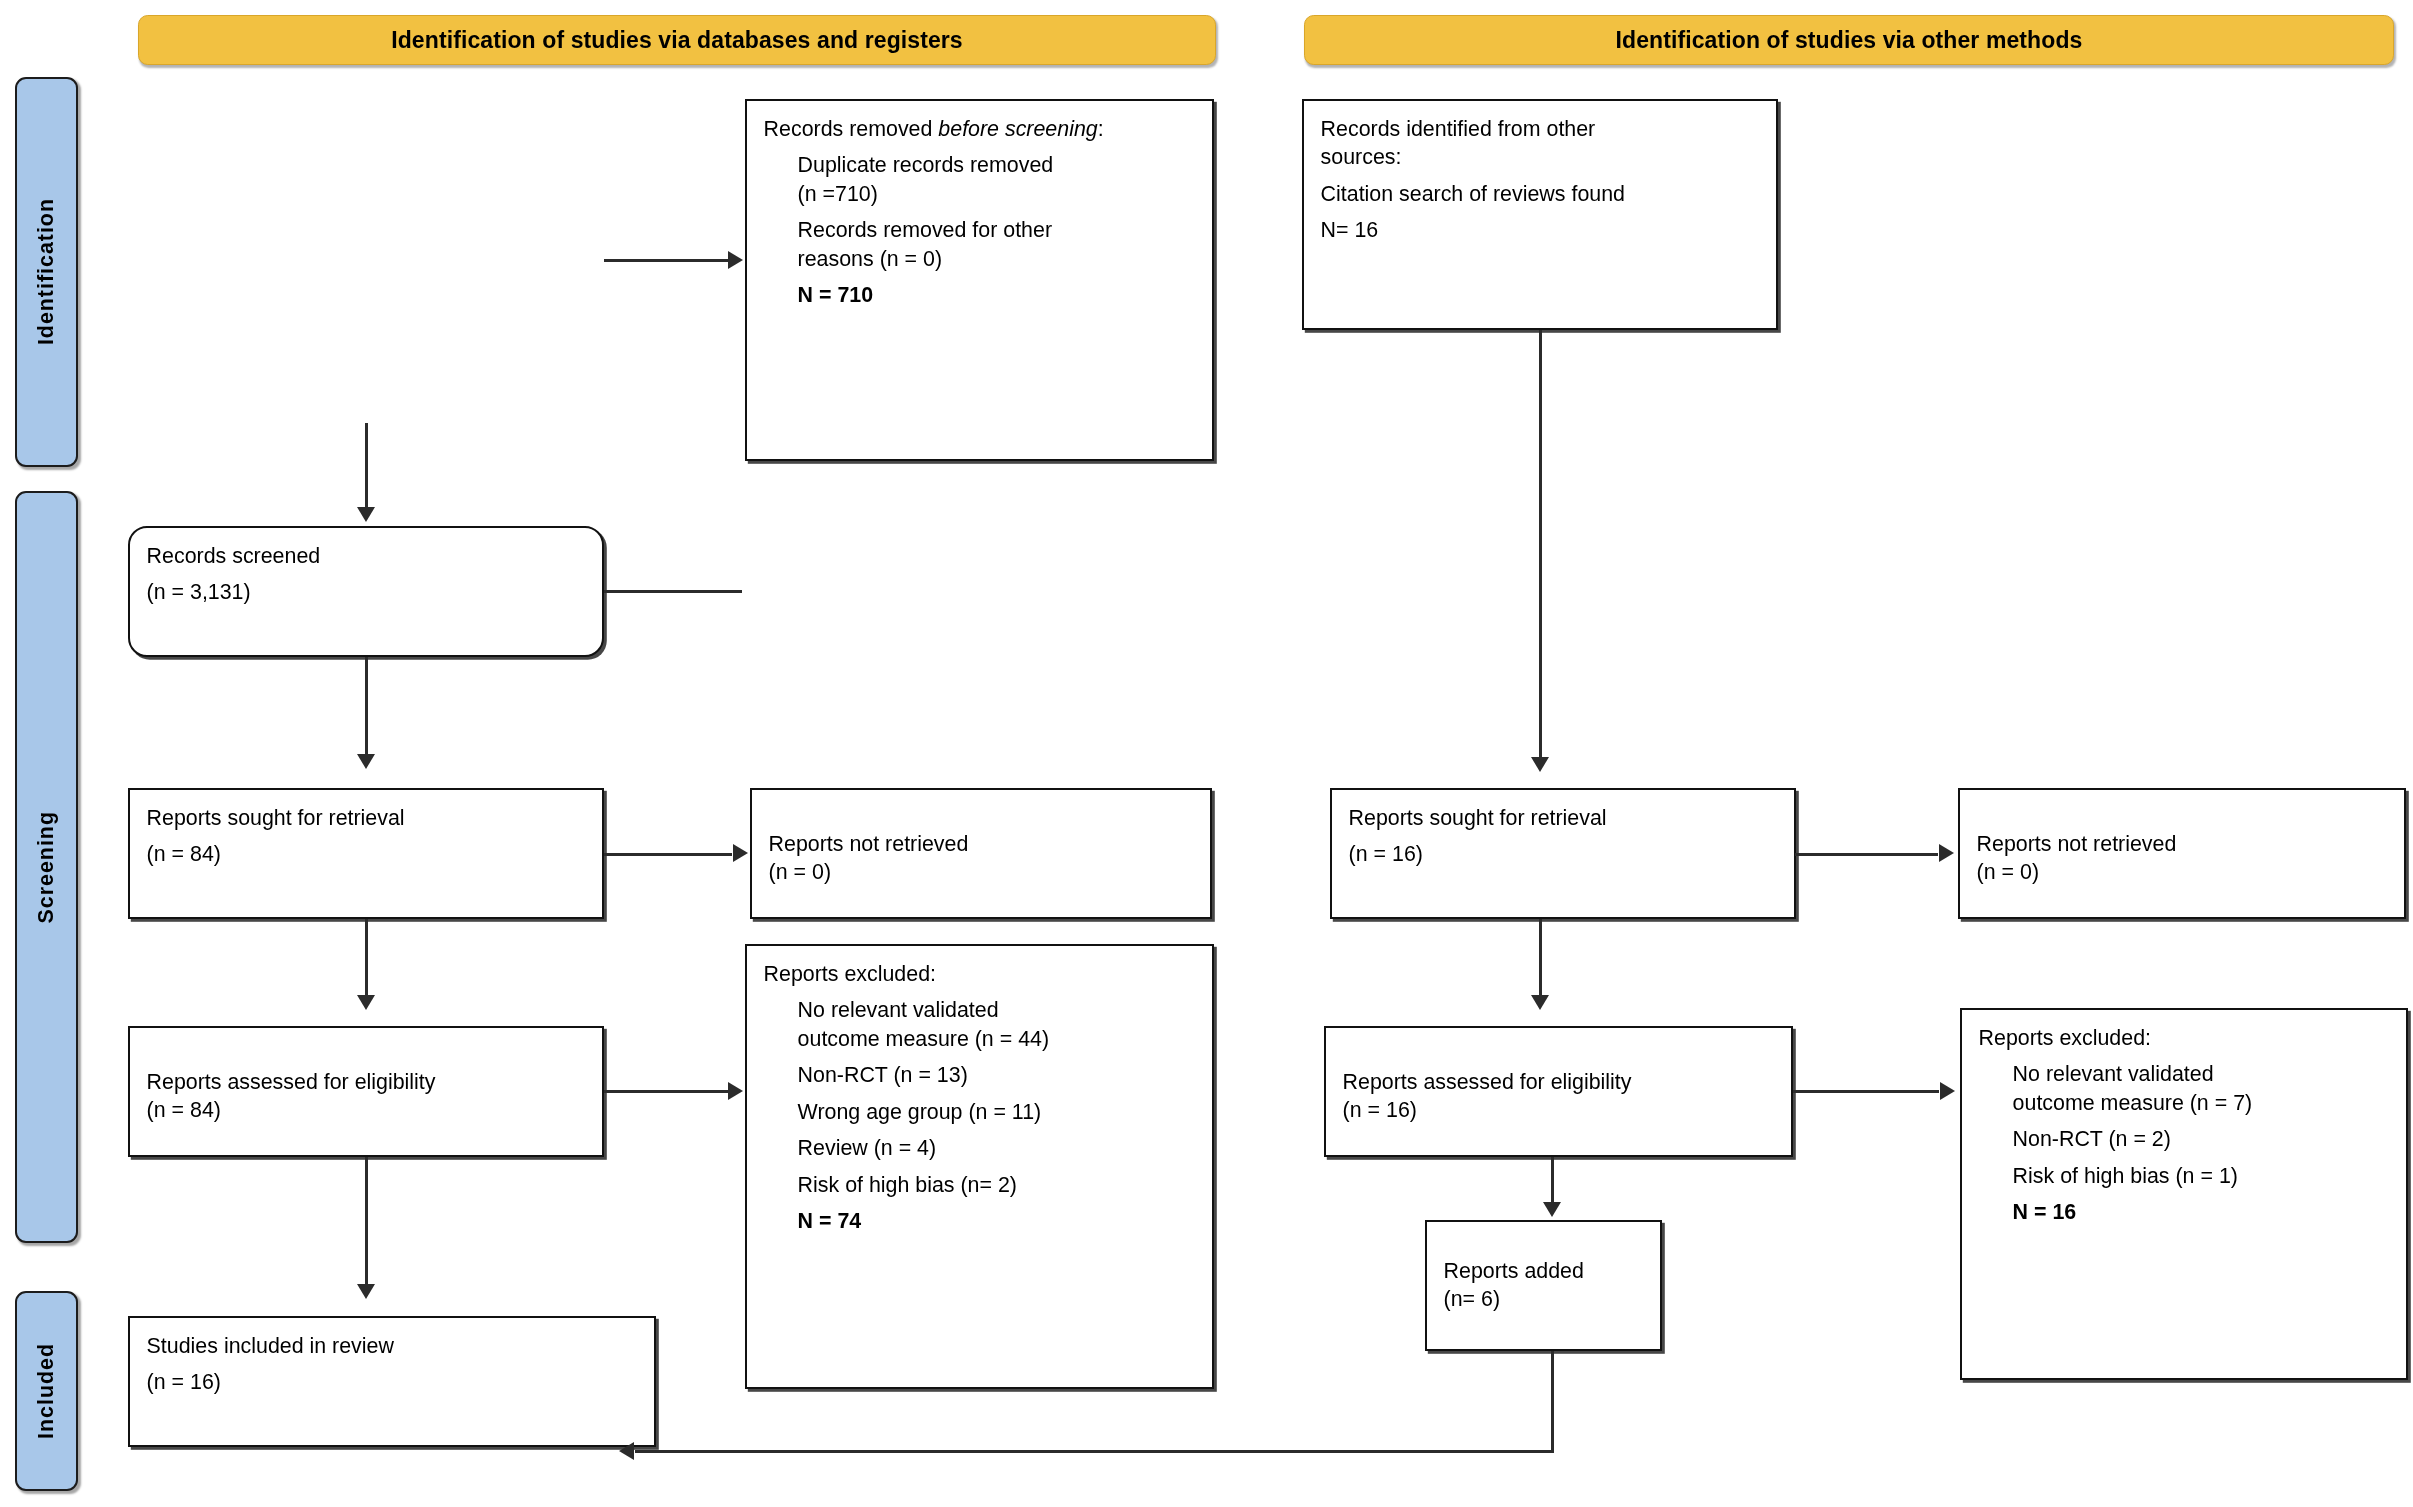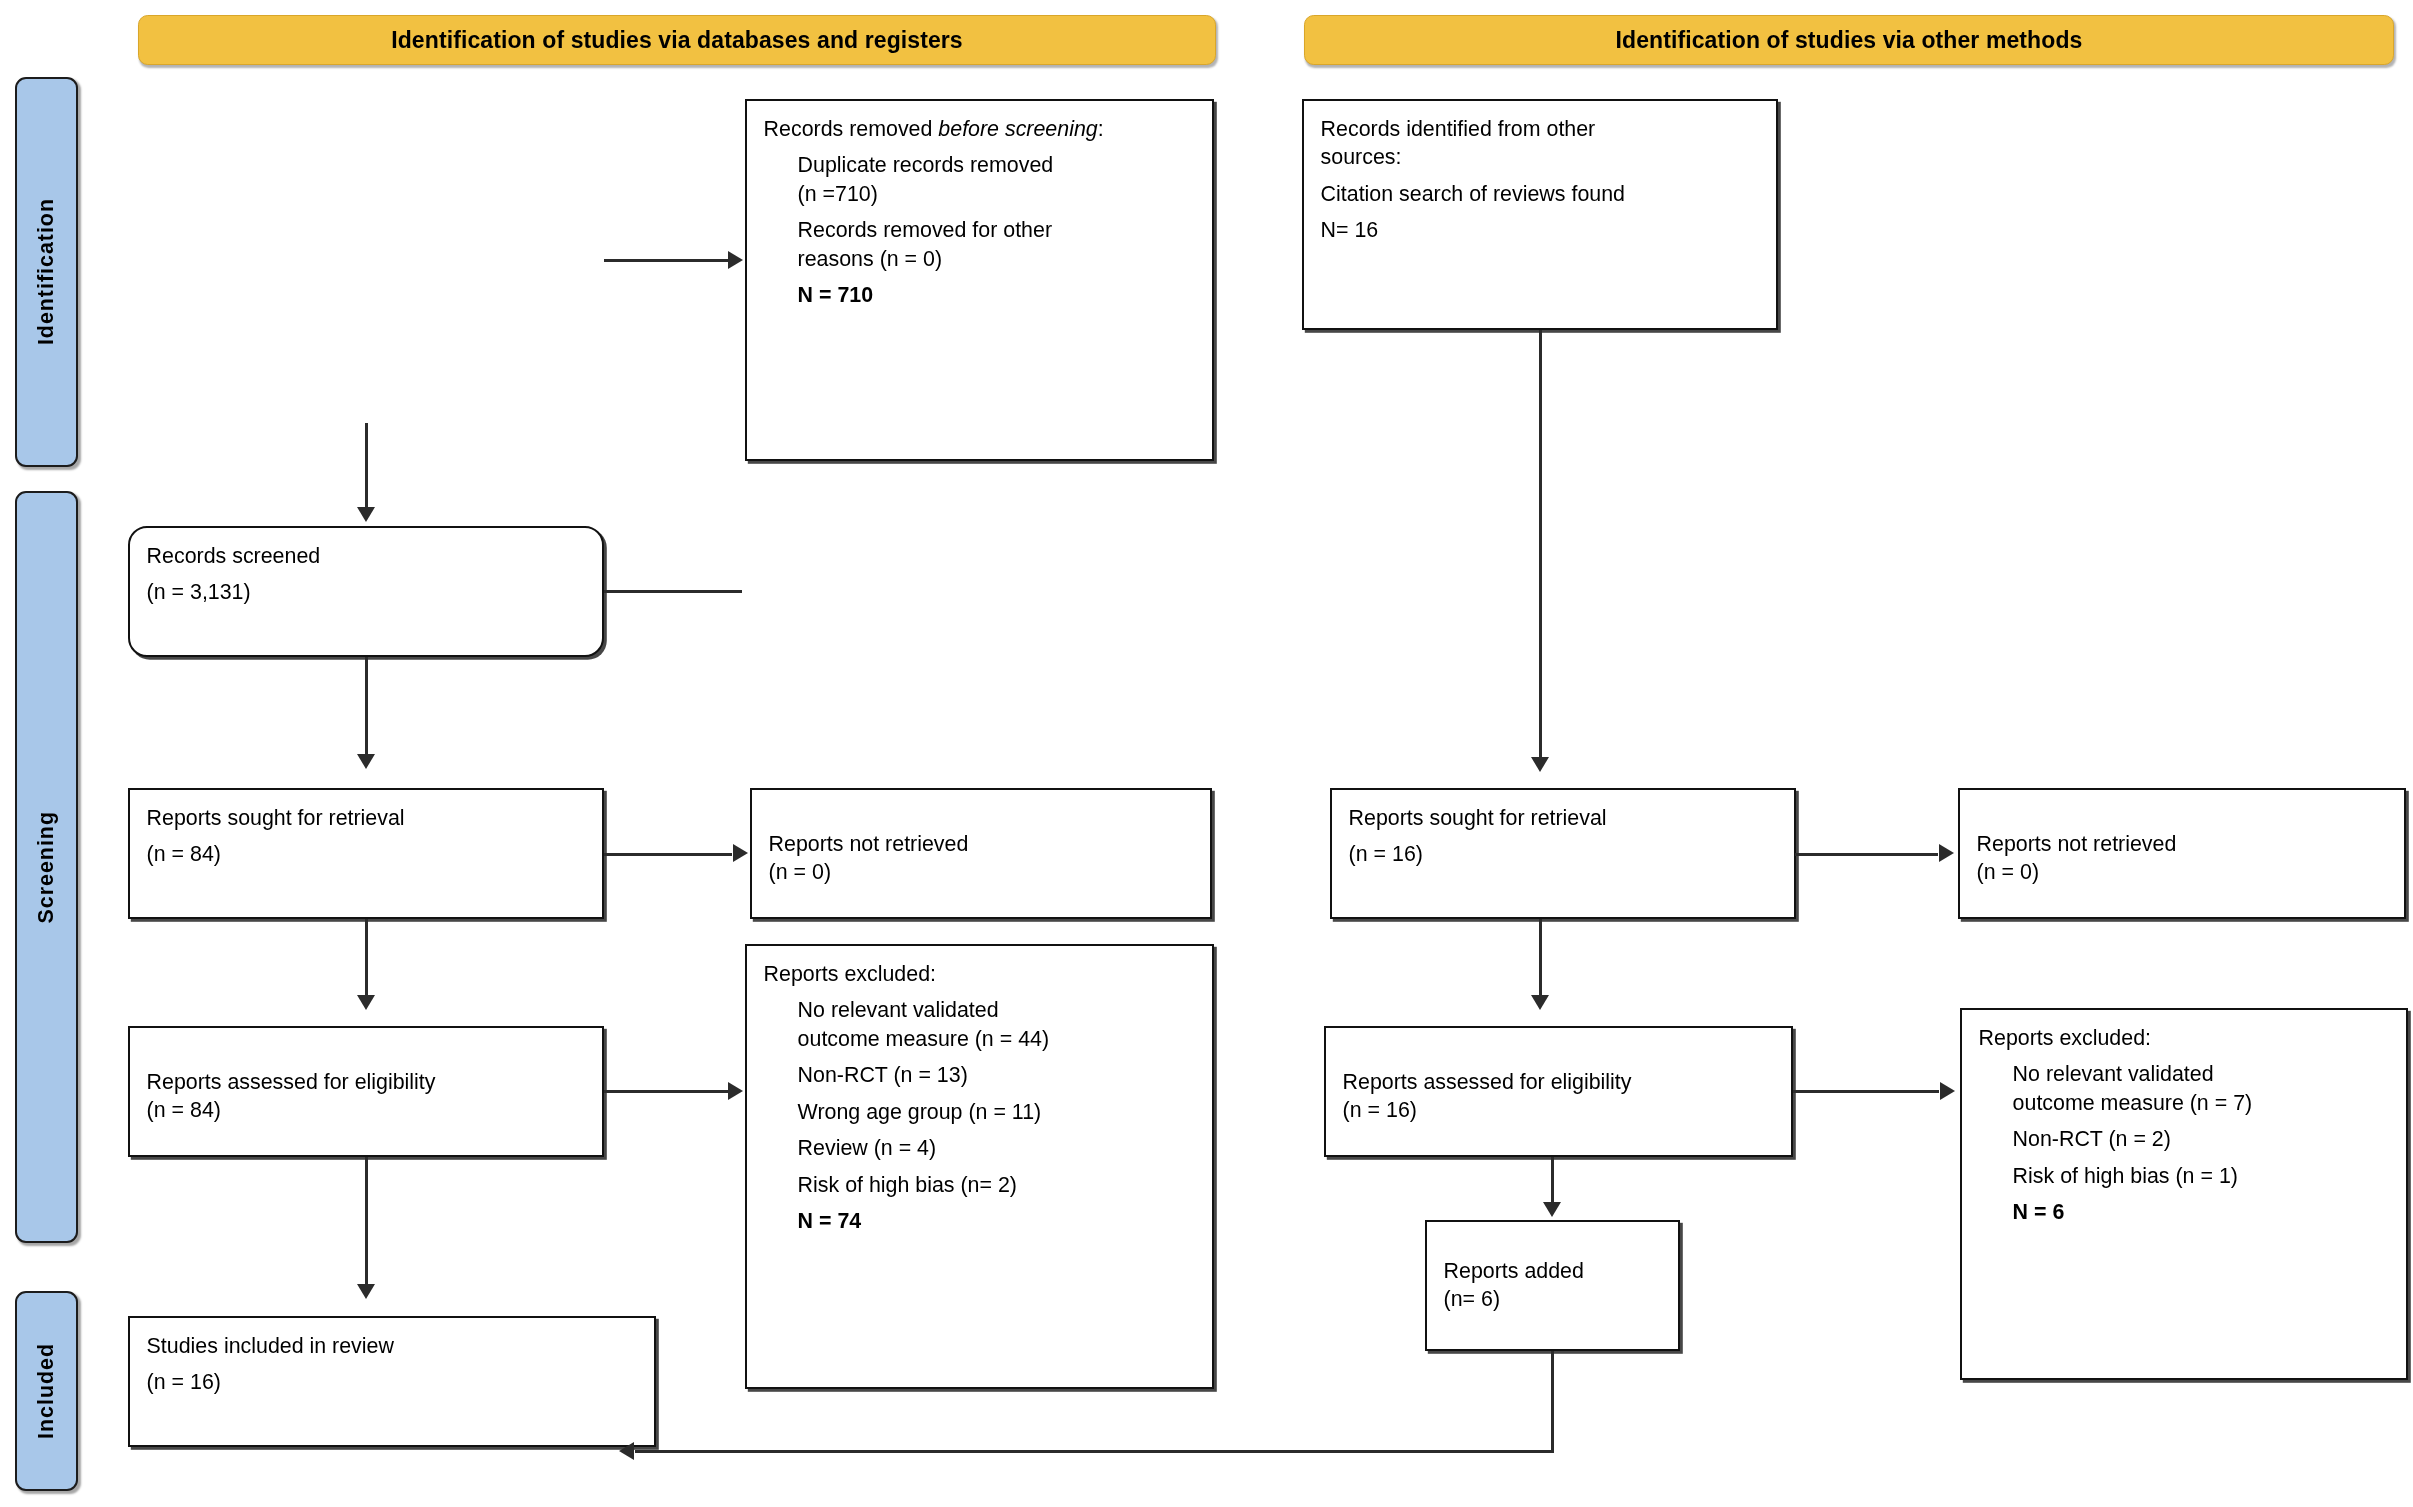--- a/index.html
+++ b/index.html
@@ -186,32 +186,32 @@
   <div class="box" style="left:1958px; top:788px; width:448px; height:131px;">
     <p style="margin-top:26px;">Reports not retrieved</p>
     <p>(n = 0)</p>
   </div>
 
   <div class="box" style="left:1324px; top:1026px; width:469px; height:131px;">
     <p style="margin-top:26px;">Reports assessed for eligibility</p>
     <p>(n = 16)</p>
   </div>
 
-  <div class="box" style="left:1425px; top:1220px; width:255px; height:131px;">
+  <div class="box" style="left:1425px; top:1220px; width:237px; height:131px;">
     <p style="margin-top:21px;">Reports added</p>
     <p>(n= 6)</p>
   </div>
 
   <div class="box" style="left:1960px; top:1008px; width:448px; height:372px;">
     <p>Reports excluded:</p>
     <p class="ind gap">No relevant validated</p>
     <p class="ind">outcome measure (n = 7)</p>
     <p class="ind gap">Non-RCT (n = 2)</p>
     <p class="ind gap">Risk of high bias (n = 1)</p>
-    <p class="ind bold gap">N = 6</p>
+    <p class="ind bold gap">N = 16</p>
   </div>
 
   <div class="ln h" style="left:604px; top:259px; width:124px;"></div>
   <div class="arrow-r" style="left:728px; top:251px;"></div>
 
   <div class="ln v" style="left:365px; top:423px; height:84px;"></div>
   <div class="arrow-d" style="left:357px; top:507px;"></div>
 
   <div class="ln h" style="left:604px; top:590px; width:138px;"></div>
 

